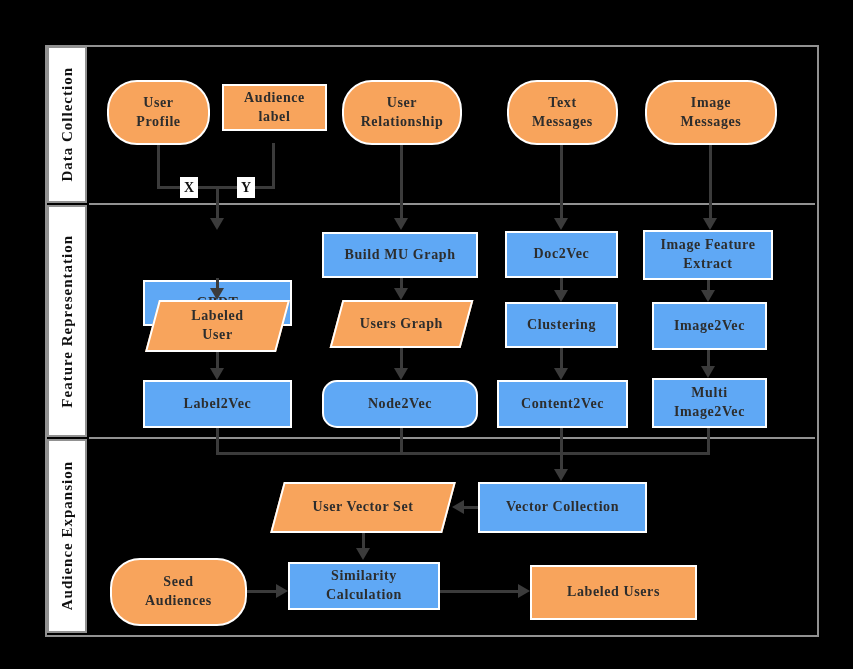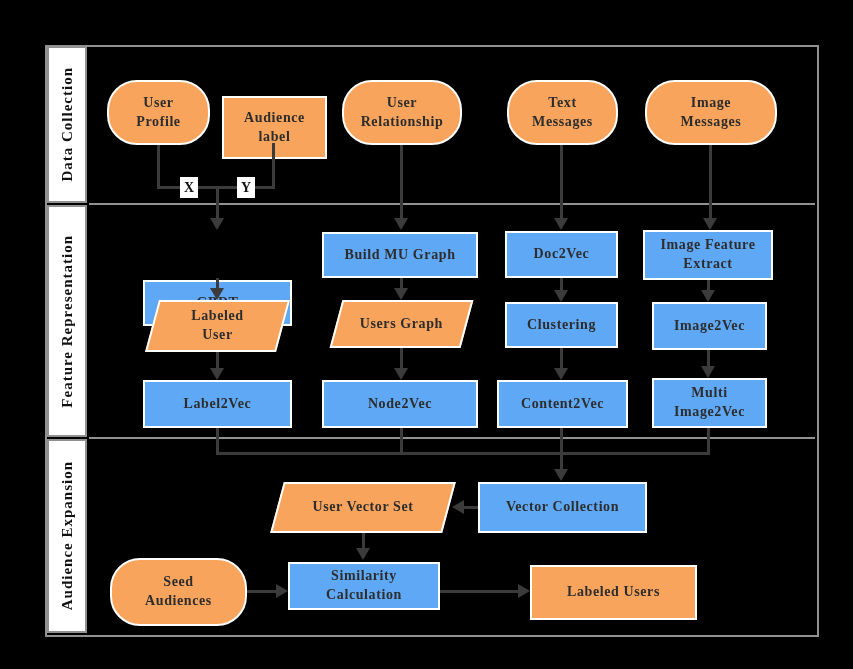--- a/index.html
+++ b/index.html
@@ -48,21 +48,21 @@
     <span class="vlabel">Feature Representation</span>
   </div>
   <div class="strip-cell" style="top:439px;height:194px;">
     <span class="vlabel">Audience Expansion</span>
   </div>
   <div class="divider" style="top:203px;"></div>
   <div class="divider" style="top:437px;"></div>
 
   <div class="node orange rounded" style="left:107px;top:80px;width:103px;height:65px;">User
 Profile</div>
-  <div class="node orange" style="left:222px;top:96px;width:105px;height:63px;">Audience
+  <div class="node orange" style="left:222px;top:84px;width:105px;height:47px;">Audience
 label</div>
   <div class="node orange rounded" style="left:342px;top:80px;width:120px;height:65px;">User
 Relationship</div>
   <div class="node orange rounded" style="left:507px;top:80px;width:111px;height:65px;">Text
 Messages</div>
   <div class="node orange rounded" style="left:645px;top:80px;width:132px;height:65px;">Image
 Messages</div>
 
   <div class="node blue" style="left:143px;top:232px;width:149px;height:46px;margin-top:48px;">GBDT</div>
   <div class="node blue" style="left:322px;top:232px;width:156px;height:46px;">Build MU Graph</div>
@@ -70,21 +70,21 @@
   <div class="node blue" style="left:643px;top:230px;width:130px;height:50px;">Image Feature
 Extract</div>
 
   <div class="node orange para" style="left:152px;top:300px;width:131px;height:52px;"><span class="para-inner">Labeled
 User</span></div>
   <div class="node orange para" style="left:336px;top:300px;width:131px;height:48px;"><span class="para-inner">Users Graph</span></div>
   <div class="node blue" style="left:505px;top:302px;width:113px;height:46px;">Clustering</div>
   <div class="node blue" style="left:652px;top:302px;width:115px;height:48px;">Image2Vec</div>
 
   <div class="node blue" style="left:143px;top:380px;width:149px;height:48px;">Label2Vec</div>
-  <div class="node blue" style="left:322px;top:380px;width:156px;height:48px;">Node2Vec</div>
+  <div class="node blue" style="left:322px;top:380px;width:156px;height:48px;border-radius:15px;">Node2Vec</div>
   <div class="node blue" style="left:497px;top:380px;width:131px;height:48px;">Content2Vec</div>
   <div class="node blue" style="left:652px;top:378px;width:115px;height:50px;">Multi
 Image2Vec</div>
 
   <div class="node orange para" style="left:277px;top:482px;width:172px;height:51px;"><span class="para-inner">User Vector Set</span></div>
   <div class="node blue" style="left:478px;top:482px;width:169px;height:51px;">Vector Collection</div>
   <div class="node orange rounded" style="left:110px;top:558px;width:137px;height:68px;">Seed
 Audiences</div>
   <div class="node blue" style="left:288px;top:562px;width:152px;height:48px;">Similarity
 Calculation</div>

